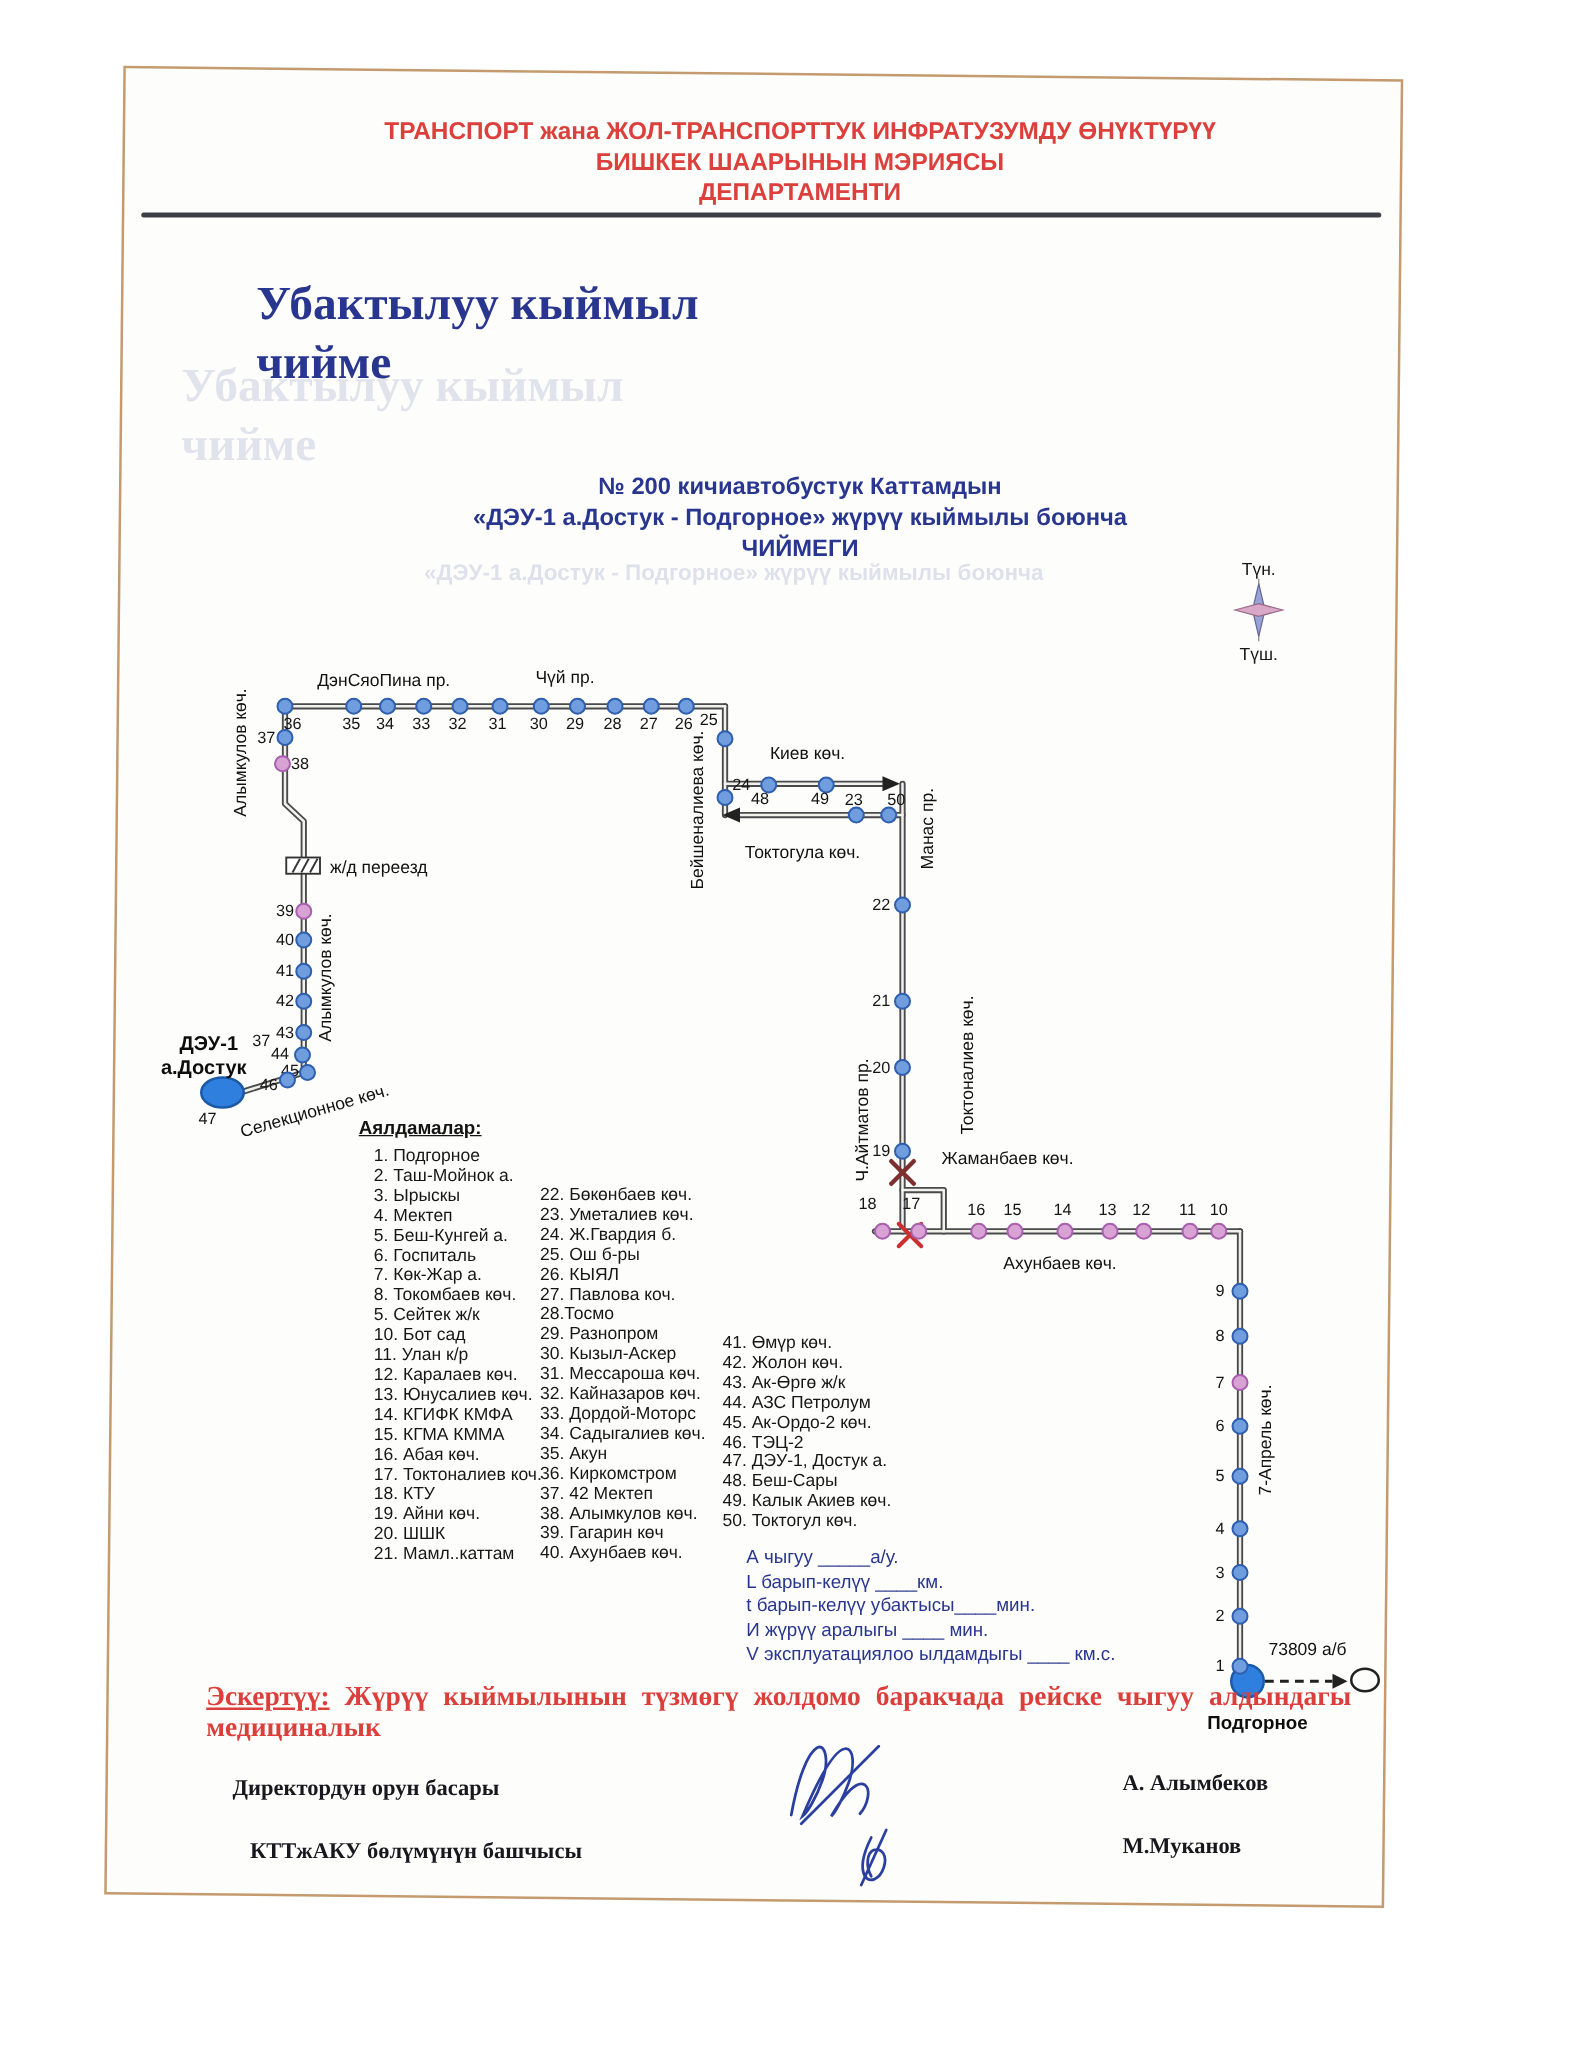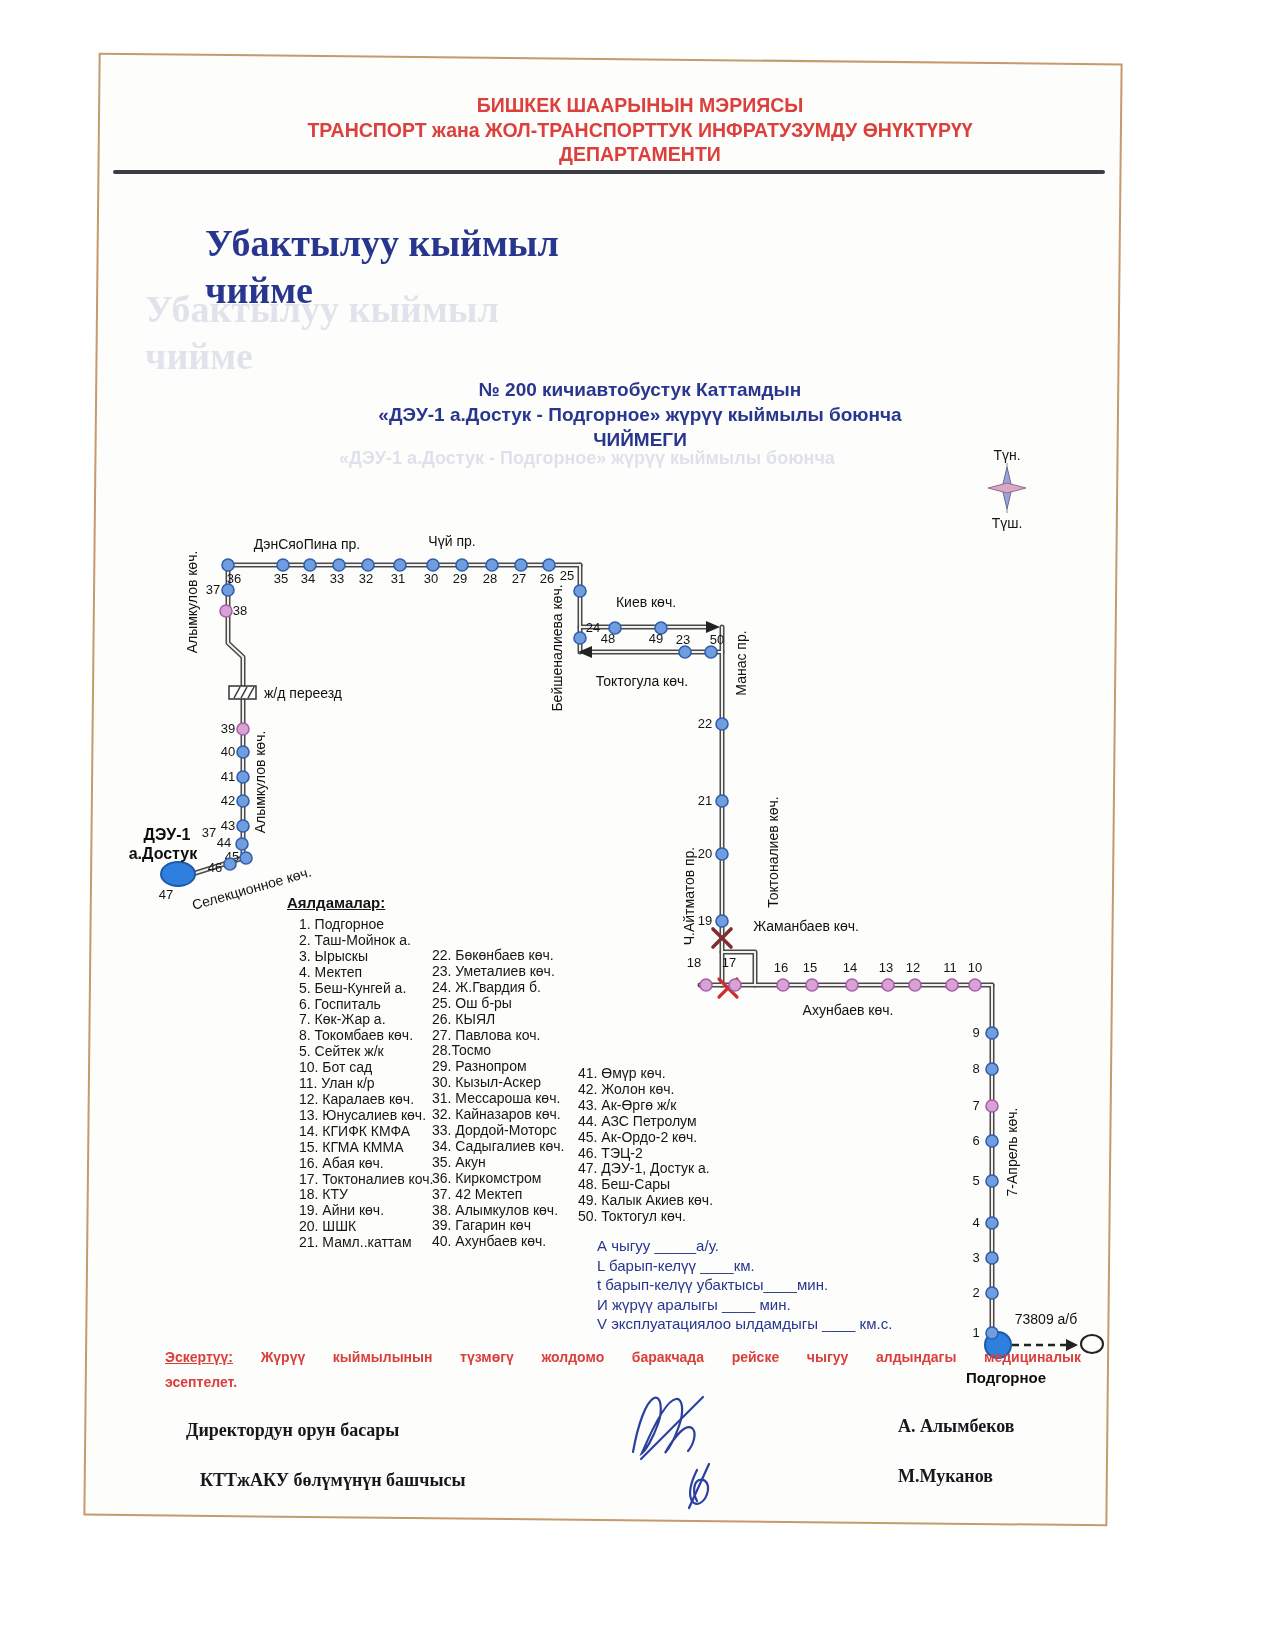--- a/index.html
+++ b/index.html
@@ -25,22 +25,22 @@
   
   .list-head { left:287px; top:894px; font-size:15px; font-weight:bold; text-decoration:underline; color:#141414; }
   .col { color:#161616; font-size:14px; line-height:15.9px; white-space:nowrap; }
   #col1 { left:287px; top:917px;margin-left:12px; }
   #col2 { left:432px; top:948px; }
   #col3 { left:578px; top:1066px; }
   
   #metrics { left:597px; top:1236px; color:#28368f; font-size:15px; line-height:19.6px; white-space:nowrap; }
   
   .note { left:165px; top:1345px; width:916px; color:#da3f3c;
-          font-family:Liberation Sans, sans-serif; font-weight:bold;
-          font-size:14px; line-height:24.5px; }
+          font-family:Liberation Serif, serif; font-weight:bold;
+          font-size:22px; line-height:24.5px; }
   .note-line.just { text-align:justify; text-align-last:justify; }
   .note-label { text-decoration:underline; }
   
   .sig-txt { color:#17171d; font-family:"Liberation Serif","DejaVu Serif",serif;
              font-weight:bold; font-size:18px; white-space:nowrap; }
   #sig-l1 { left:186px; top:1420px; }
   #sig-r1 { left:898px; top:1416px; }
   #sig-l2 { left:200px; top:1470px; }
   #sig-r2 { left:898px; top:1466px; }
   
@@ -256,22 +256,22 @@
 
     <g>
       <path class="sig-ink" d="M 633,1452 C 638,1424 646,1402 654,1398 C 661,1395 663,1410 658,1424 C 653,1438 646,1450 642,1453 C 656,1420 668,1400 676,1399 C 683,1398 684,1412 679,1426 C 674,1440 668,1450 665,1453 C 676,1434 686,1424 692,1428 C 697,1432 694,1444 688,1451"></path>
       <path class="sig-ink" d="M 641,1459 L 703,1397"></path>
       <path class="sig-ink" d="M 697,1470 C 691,1482 688,1494 692,1501 C 696,1507 704,1503 707,1494 C 710,1485 706,1478 699,1480 C 694,1482 692,1492 697,1501"></path>
       <path class="sig-ink" d="M 689,1508 L 709,1464"></path>
     </g>
   </svg>
 
   <div class="abs hdr">
+    <div>ТРАНСПОРТ жана ЖОЛ-ТРАНСПОРТТУК ИНФРАТУЗУМДУ ӨНҮКТҮРҮҮ</div>
     <div>БИШКЕК ШААРЫНЫН МЭРИЯСЫ</div>
-    <div>ТРАНСПОРТ жана ЖОЛ-ТРАНСПОРТТУК ИНФРАТУЗУМДУ ӨНҮКТҮРҮҮ</div>
     <div>ДЕПАРТАМЕНТИ</div>
   </div>
   <div class="abs rule"></div>
 
   <div class="abs title ghost" style="left:145px; top:286px;">
     <div>Убактылуу кыймыл</div>
     <div>чийме</div>
   </div>
 
   <div class="abs title">
@@ -347,21 +347,20 @@
   <div class="abs" id="metrics">
       <div>А чыгуу  _____а/у.</div>
       <div>L барып-келүү ____км.</div>
       <div>t барып-келүү убактысы____мин.</div>
       <div>И жүрүү аралыгы ____  мин.</div>
       <div>V эксплуатациялоо ылдамдыгы ____ км.с.</div>
     </div>
 
   <div class="abs note">
     <div class="note-line just"><span class="note-label">Эскертүү:</span> <span>Жүрүү кыймылынын түзмөгү жолдомо баракчада рейске чыгуу алдындагы медициналык</span></div>
-    <div class="note-line">эсептелет.</div>
   </div>
 
   <div class="abs sig-txt" id="sig-l1">Директордун орун басары</div>
   <div class="abs sig-txt" id="sig-r1">А. Алымбеков</div>
   <div class="abs sig-txt" id="sig-l2">КТТжАКУ  бөлүмүнүн башчысы</div>
   <div class="abs sig-txt" id="sig-r2">М.Муканов</div>
 
 </div>
 
 </body></html>

